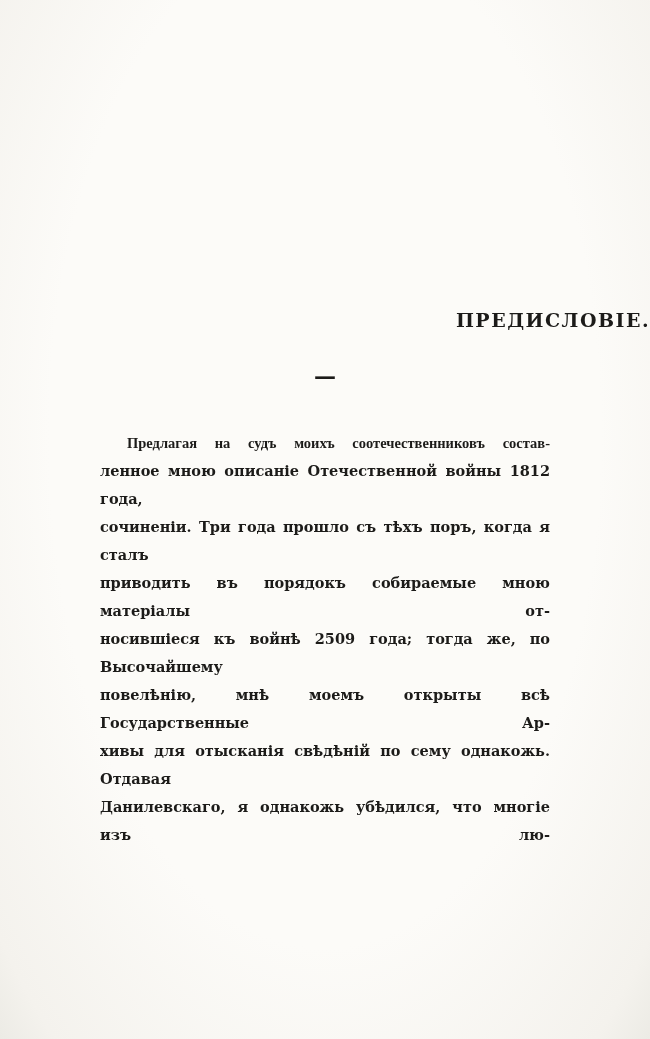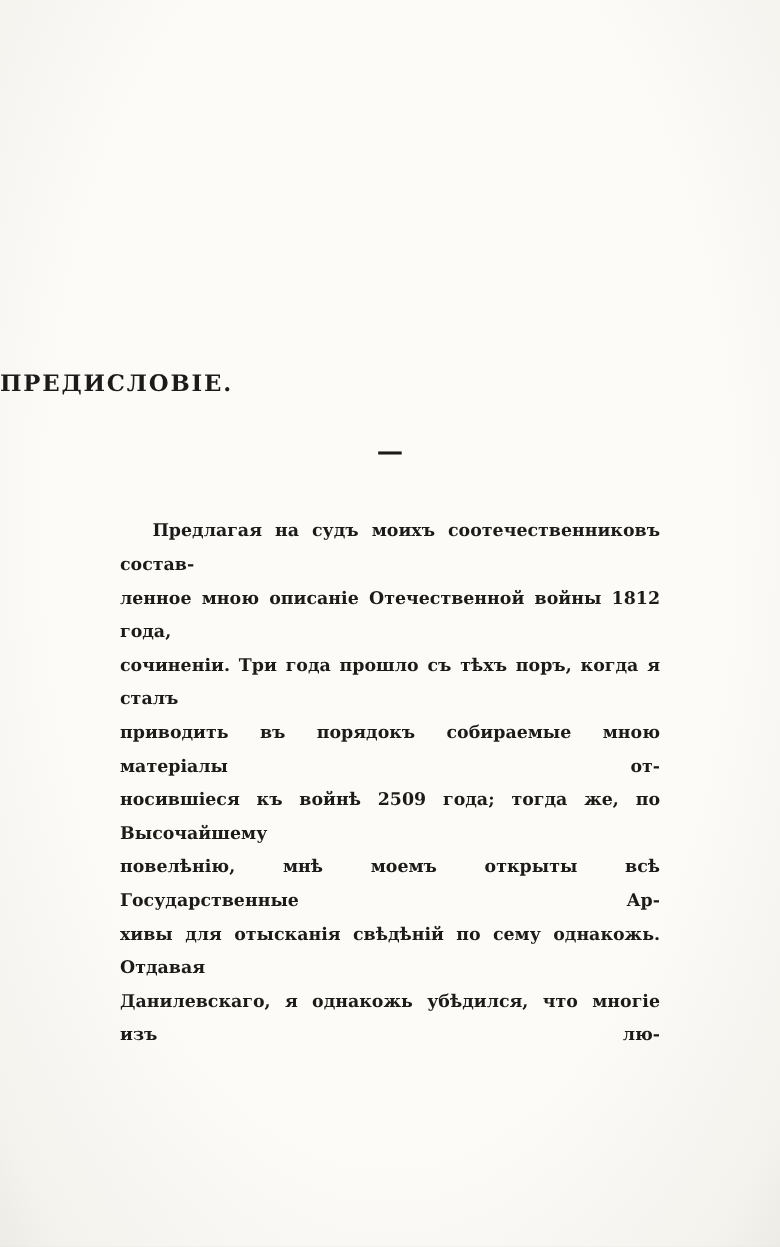--- a/index.html
+++ b/index.html
@@ -14,21 +14,21 @@
     margin: 0 auto;
     box-sizing: border-box;
     background: radial-gradient(ellipse at 50% 42%, #fcfbf8 60%, #f4f2ed 92%, #ecebe5 100%);
     color: #1c1b19;
     font-family: "DejaVu Serif", serif;
     overflow: hidden;
   }
   .title {
     margin: 0;
     padding-top: 309px;
-    text-align: left;
+    text-align: right;
     font-size: 19px;
     font-weight: bold;
     letter-spacing: 1.5px;
     line-height: 22px;
   }
   .divider {
     margin-top: 36px;
     text-align: center;
     font-size: 22px;
     font-weight: bold;
@@ -42,20 +42,21 @@
     font-weight: bold;
     line-height: 28px;
   }
   .line {
     text-align: justify;
     text-align-last: justify;
     -moz-text-align-last: justify;
   }
   .line.indent {
     text-indent: 27px;
+    font-family: Liberation Serif, serif;
   }
 </style>
 </head>
 <body>
 
 <div class="page">
   <h1 class="title">ПРЕДИСЛОВІЕ.</h1>
   <div class="divider">—</div>
   <div class="body-text">
     <div class="line indent">Предлагая на судъ моихъ соотечественниковъ состав-</div>

